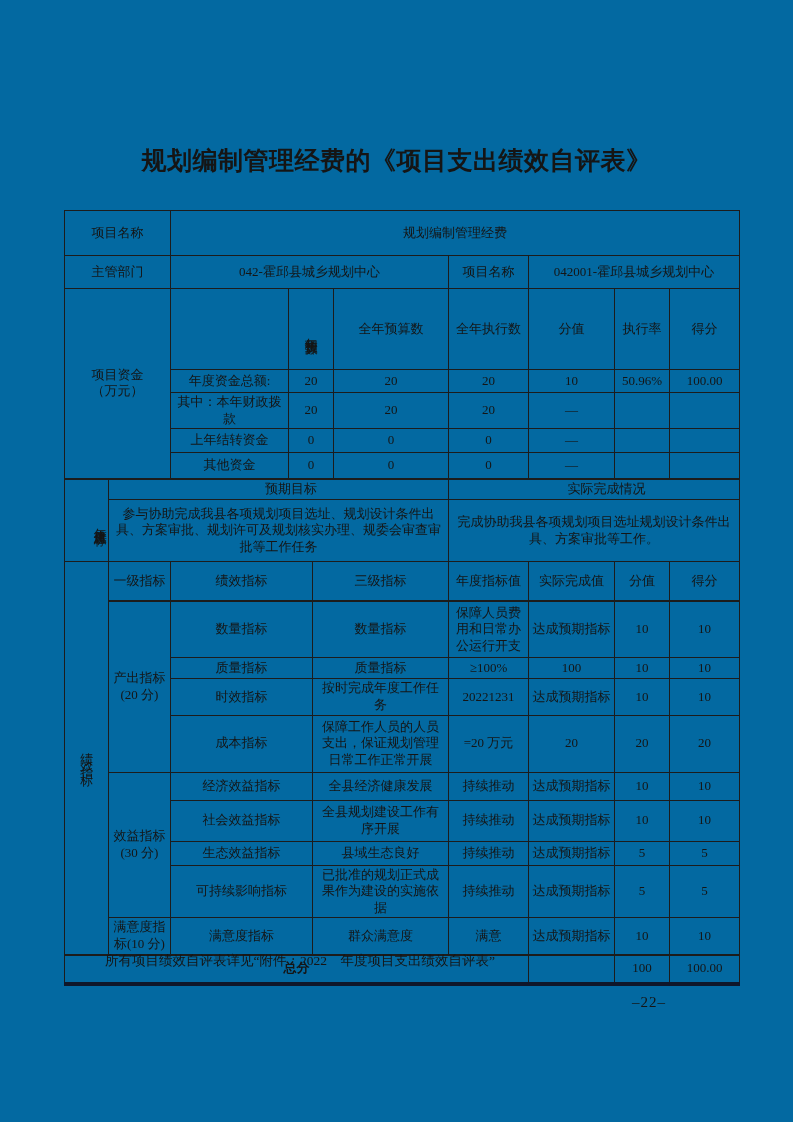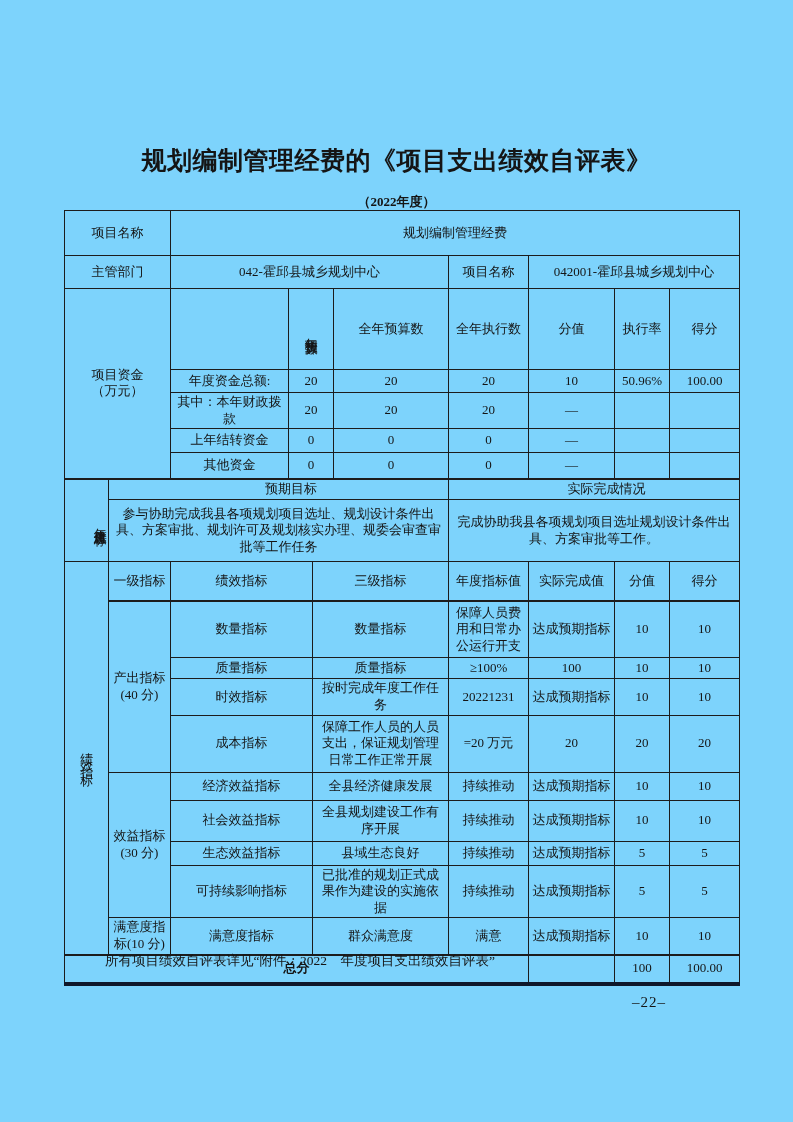--- a/index.html
+++ b/index.html
@@ -1,17 +1,17 @@
 <!DOCTYPE html>
 <html><head>
 <meta charset="utf-8">
 <style>
   html,body{margin:0;padding:0;background:#e8e8e8;}
   .page{
-    position:relative;width:793px;height:1122px;margin:0 auto;background:#7dd3fc;
+    position:relative;width:793px;height:1122px;margin:0 auto;background:#0369a1;
     font-family:"Liberation Serif","DejaVu Serif",serif;color:#151515;
     overflow:hidden;
   }
   .doc-title{
     position:absolute;top:144px;left:0;width:100%;text-align:center;
     font-family:"Liberation Sans","DejaVu Sans",sans-serif;
     font-size:25px;font-weight:bold;letter-spacing:0.5px;
   }
   .doc-subtitle{
     position:absolute;top:193px;left:0;width:100%;text-align:center;
@@ -48,21 +48,20 @@
     position:absolute;left:614px;top:994px;width:70px;text-align:center;
     font-size:15px;letter-spacing:1px;
   }
 </style>
 </head>
 <body>
 
 <div class="page">
 
   <div class="doc-title">规划编制管理经费的《项目支出绩效自评表》</div>
-  <div class="doc-subtitle">（2022年度）</div>
 
   <table class="doc">
     <colgroup>
       <col style="width:44px">
         <col style="width:62px">
         <col style="width:118px">
       <col style="width:24px">
         <col style="width:21px">
         <col style="width:115px">
       <col style="width:80px">
@@ -157,21 +156,21 @@
       <td>一级指标</td>
       <td colspan="2">绩效指标</td>
       <td colspan="2">三级指标</td>
       <td>年度指标值</td>
       <td>实际完成值</td>
       <td>分值</td>
       <td>得分</td>
     </tr>
 
     <tr style="height:57px">
-      <td rowspan="4">产出指标(40 分)</td>
+      <td rowspan="4">产出指标(20 分)</td>
       <td colspan="2">数量指标</td>
       <td colspan="2" class="l">数量指标</td>
       <td class="sm">保障人员费用和日常办公运行开支</td>
       <td>达成预期指标</td>
       <td>10</td>
       <td>10</td>
     </tr>
     <tr style="height:21px">
       <td colspan="2">质量指标</td>
       <td colspan="2" class="l">质量指标</td>

